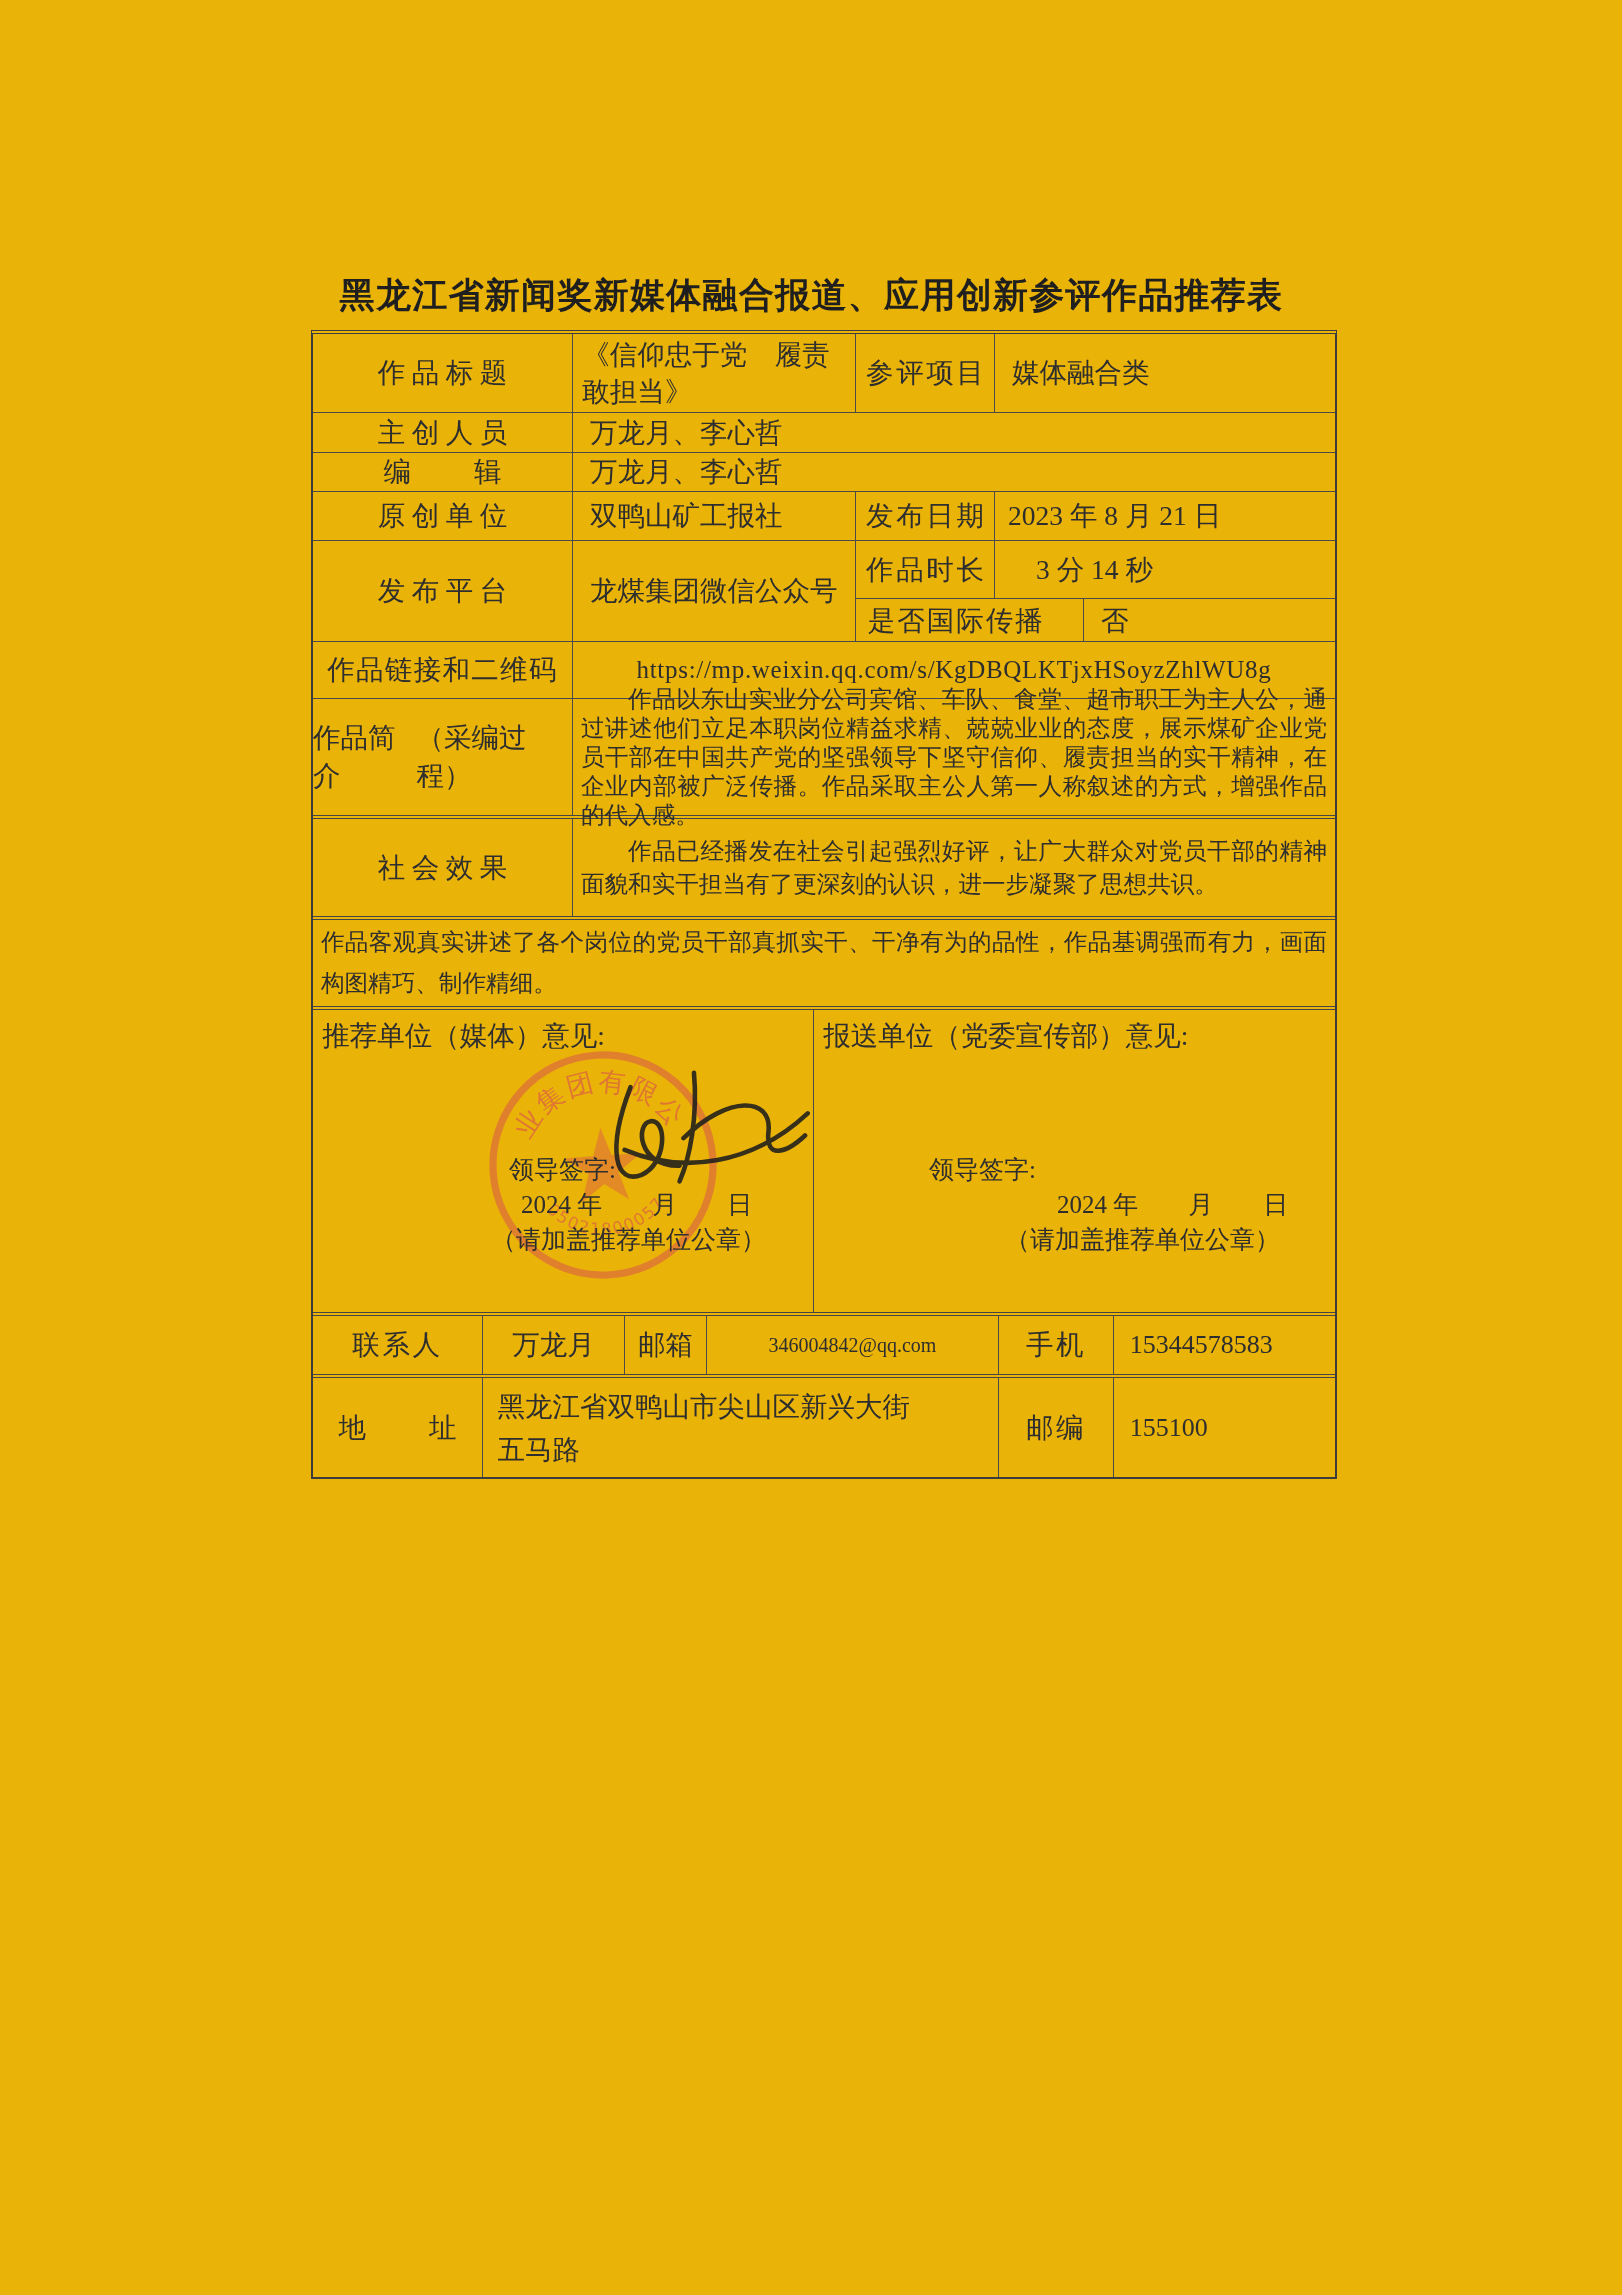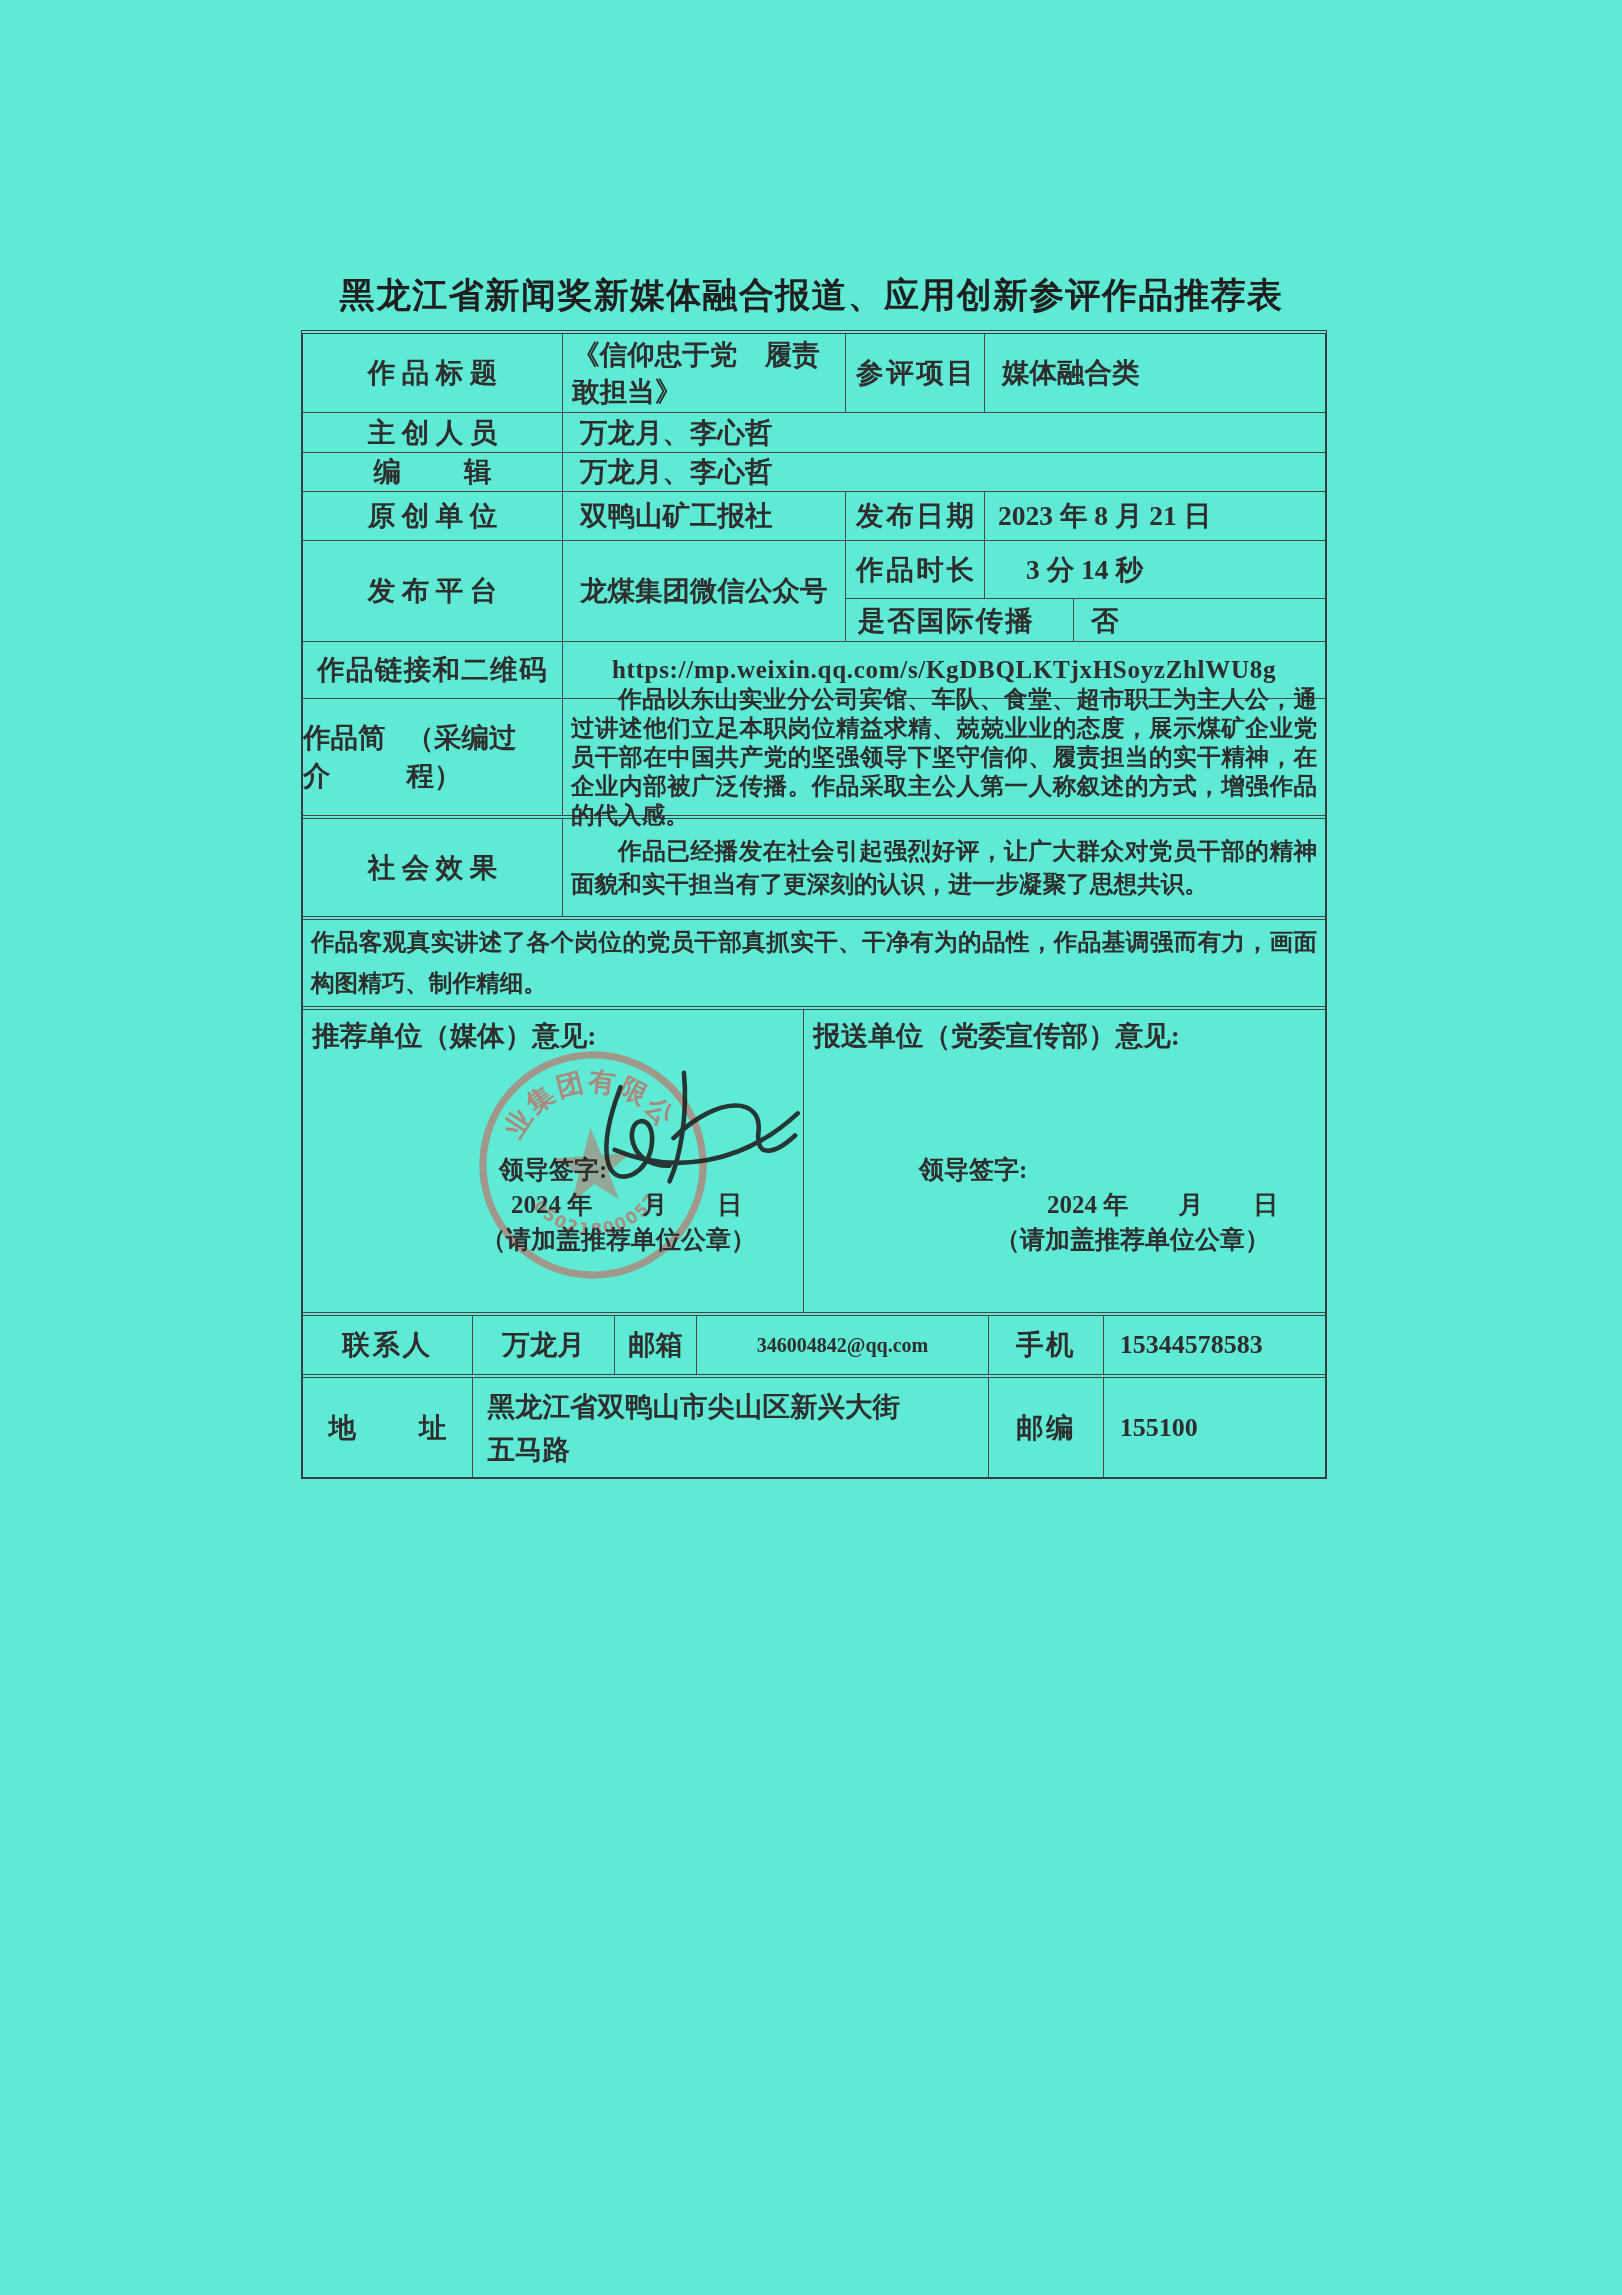--- a/index.html
+++ b/index.html
@@ -1,34 +1,33 @@
 <!DOCTYPE html>
 <html style="font-size:10.5px"><head>
 <meta charset="utf-8">
 <style>
   html,body{margin:0;padding:0;background:#e8e8e8;}
   .page{
     position:relative;
     width:1623px;height:2295px;
-    background:#5eead4;
+    background:#eab308;
     font-family:"Liberation Serif","DejaVu Serif",serif;
     color:#2e2e2e;
     overflow:hidden;
   }
   .doc-title{
     position:absolute;left:0;top:272px;width:100%;
     margin:0;text-align:center;
     font-family:"DejaVu Sans","Liberation Sans",sans-serif;
     font-weight:bold;font-size:35px;letter-spacing:1.3px;color:#1f1f1f;
   }
   .tbl{
-    position:absolute;left:301px;top:330px;width:1022px;
+    position:absolute;left:311px;top:330px;width:1022px;
     border:2px solid #3c3c3c;border-top:4.6px double #3c3c3c;
     box-sizing:content-box;
-    font-weight:bold;
   }
   .row{display:flex;border-bottom:1.3px solid #4a4a4a;box-sizing:border-box;}
   .row.dbl{border-bottom:4.6px double #454545;}
   .row:last-child{border-bottom:none;}
   .c{
     display:flex;align-items:center;box-sizing:border-box;
     border-right:1.3px solid #4a4a4a;
     font-size:27.5px;position:relative;
   }
   .c:last-child{border-right:none;}

